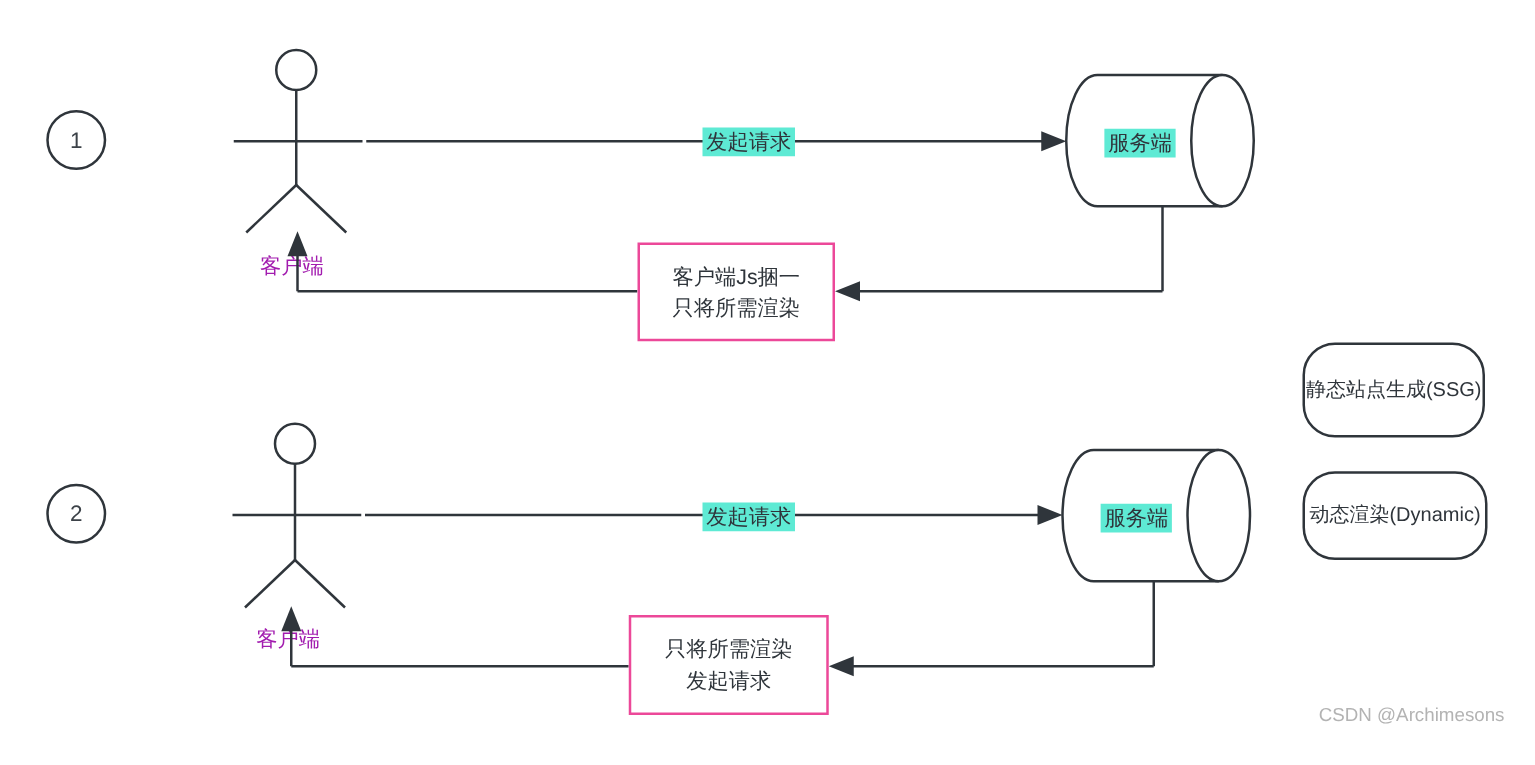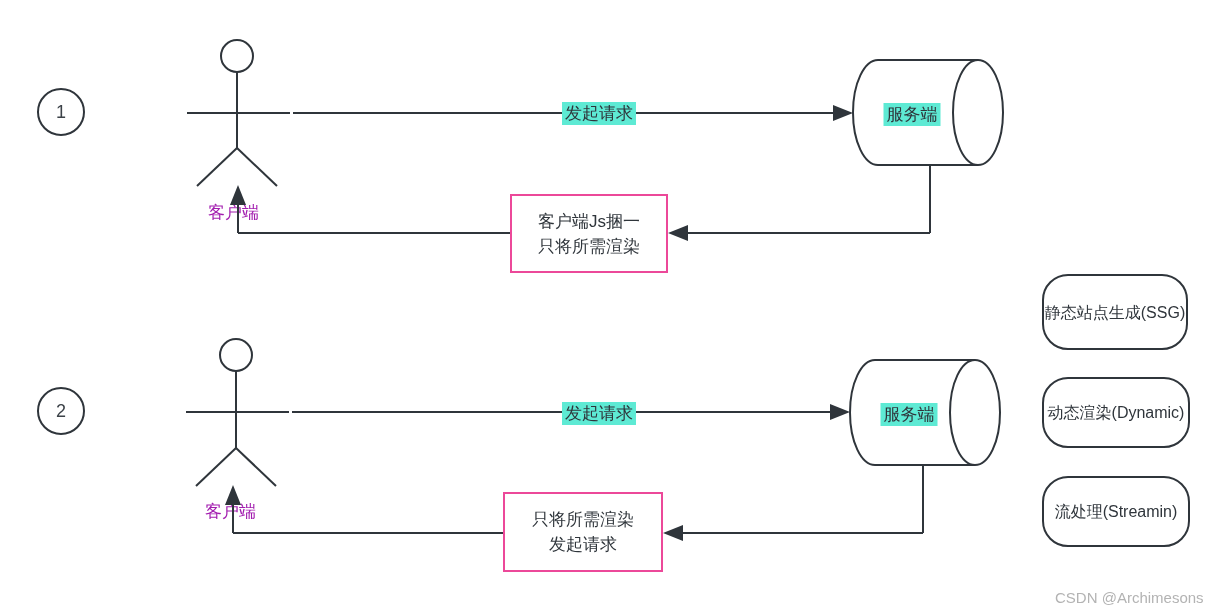--- a/index.html
+++ b/index.html
@@ -77,21 +77,21 @@
     font-size: 16px;
     line-height: 23px;
     text-align: left;
   }
   .pill-ssg     { left: 1042px; top: 274px; width: 146px; height: 76px; }
   .pill-dynamic { left: 1042px; top: 377px; width: 148px; height: 71px; }
   .pill-stream  { left: 1042px; top: 476px; width: 148px; height: 71px; }
   .watermark {
     position: absolute;
     z-index: 3;
-    left: 1055px; top: 589px;
+    left: 1055px; top: 564px;
     font-size: 15px;
     color: #b3b3b3;
     white-space: nowrap;
   }
   .stroke { stroke: #2f353b; stroke-width: 2; fill: none; }
   .fillshape { fill: #2f353b; stroke: none; }
   .whiteshape { fill: #ffffff; stroke: #2f353b; stroke-width: 2; }
 </style>
 </head>
 <body>
@@ -180,20 +180,16 @@
   </div>
 
   <div class="legend-pill pill-ssg">
     <div>静态站点生成</div>
     <div>(SSG)</div>
   </div>
   <div class="legend-pill pill-dynamic">
     <div>动态渲染</div>
     <div>(Dynamic)</div>
   </div>
-  <div class="legend-pill pill-stream">
-    <div>流处理</div>
-    <div>(Streamin)</div>
-  </div>
 
   <div class="watermark">CSDN @Archimesons</div>
 
 </div>
 
 </body></html>

